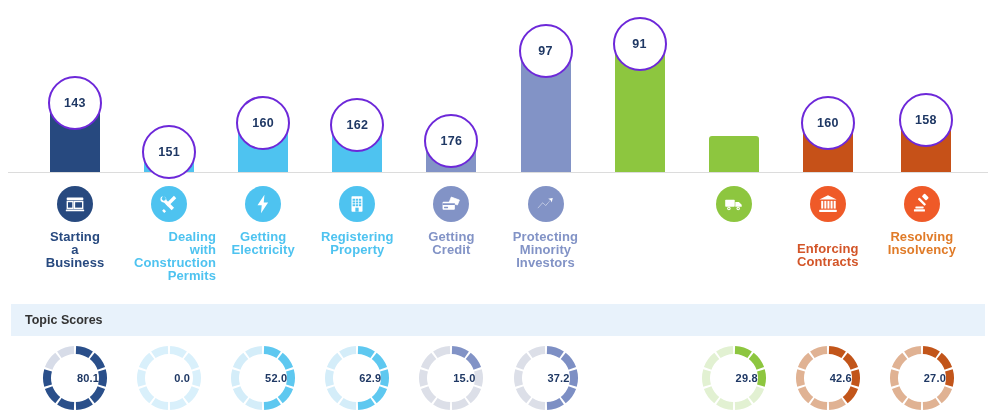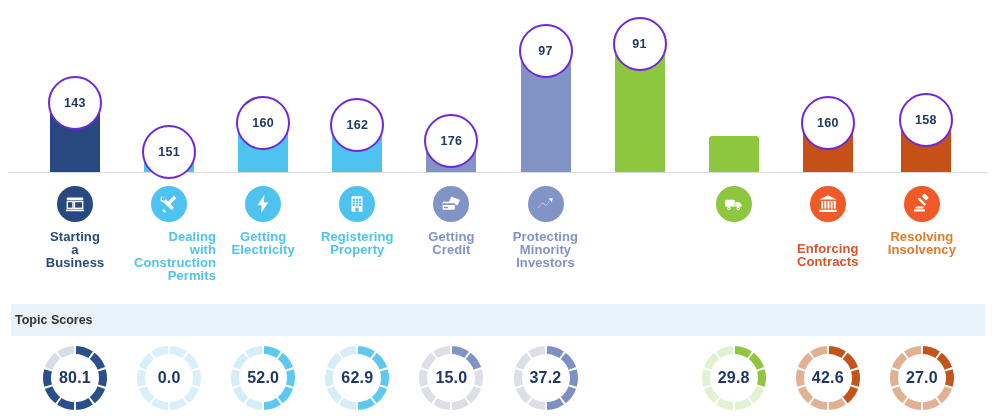--- a/index.html
+++ b/index.html
@@ -100,21 +100,21 @@
   #scores-band {
     position: absolute;
     left: 11px;
     top: 304px;
     width: 974px;
     height: 32px;
     background: #e8f2fb;
   }
   #scores-band-title {
     position: absolute;
-    left: 4px;
+    left: 14px;
     top: 9px;
     font-size: 12.5px;
     font-weight: bold;
     color: #333333;
   }
 
   
   #donut-row {
     position: absolute;
     left: 0;
@@ -128,28 +128,28 @@
     width: 76px;
     height: 76px;
   }
   .donut-cell svg {
     position: absolute;
     left: 0;
     top: 0;
   }
   .donut-value {
     position: absolute;
-    left: 0;
+    left: 13px;
     top: 0;
     width: 76px;
     height: 76px;
     display: flex;
     align-items: center;
     justify-content: center;
-    font-size: 16px;
+    font-size: 11px;
     font-weight: bold;
     color: #1f3864;
     letter-spacing: .2px;
     text-align: center;
   }
 </style>
 </head>
 <body>
 
 <div id="rank-chart">

